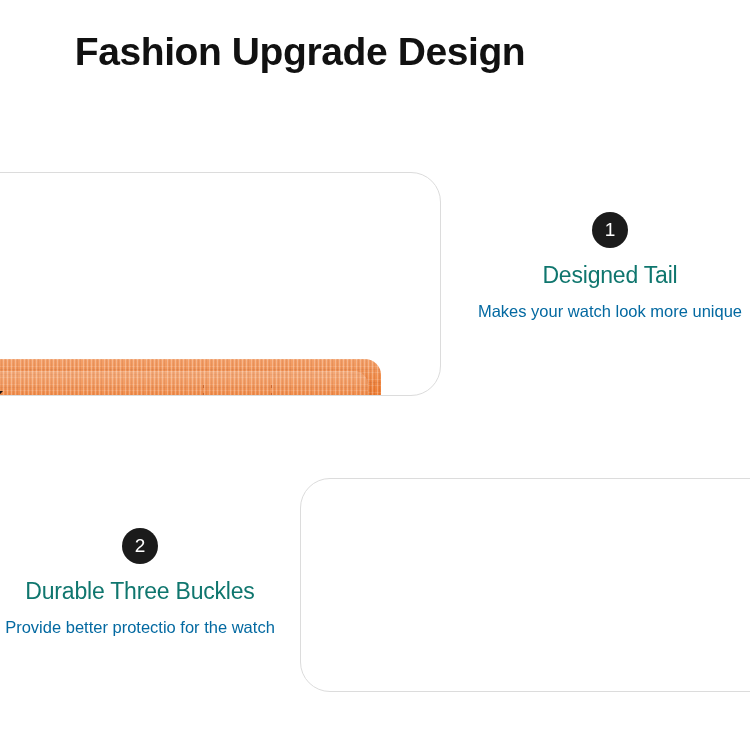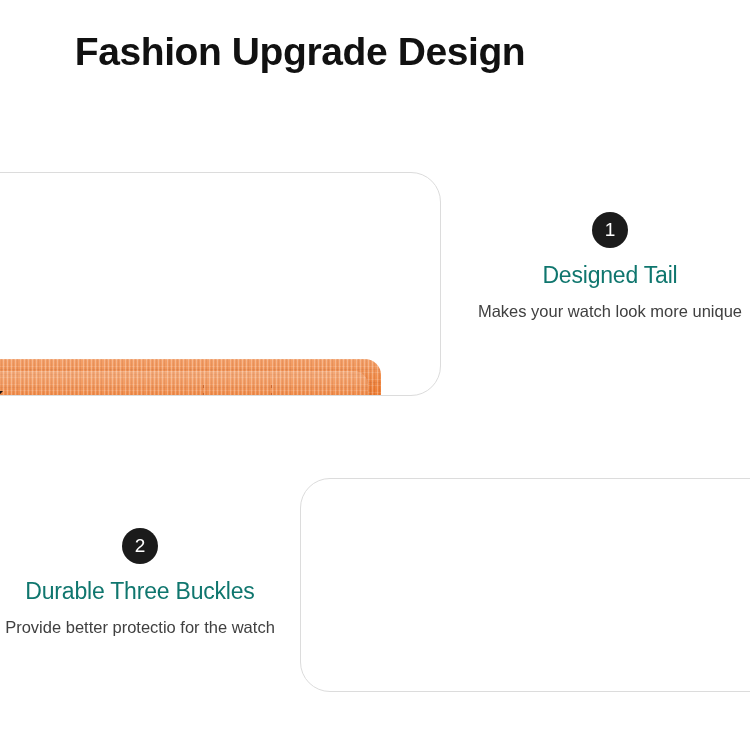--- a/index.html
+++ b/index.html
@@ -151,21 +151,21 @@
     font-family: "Liberation Sans", sans-serif;
   }
   .feature-title {
     font-size: 23px;
     color: #0f766e;
     margin-bottom: 10px;
     letter-spacing: -0.2px;
   }
   .feature-desc {
     font-size: 16.5px;
-    color: #404040;
+    color: #0369a1;
     line-height: 25px;
   }
 </style>
 </head>
 <body>
 
 <div class="page-title">Fashion Upgrade Design</div>
 
 <div class="photo-card" id="card-tail">
 

